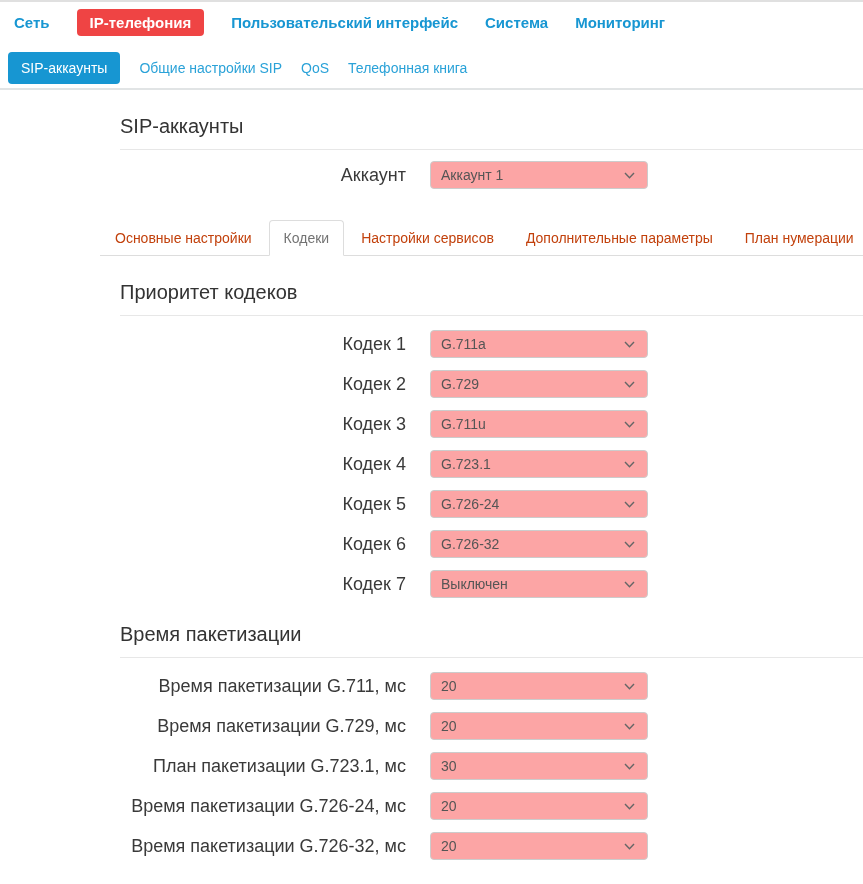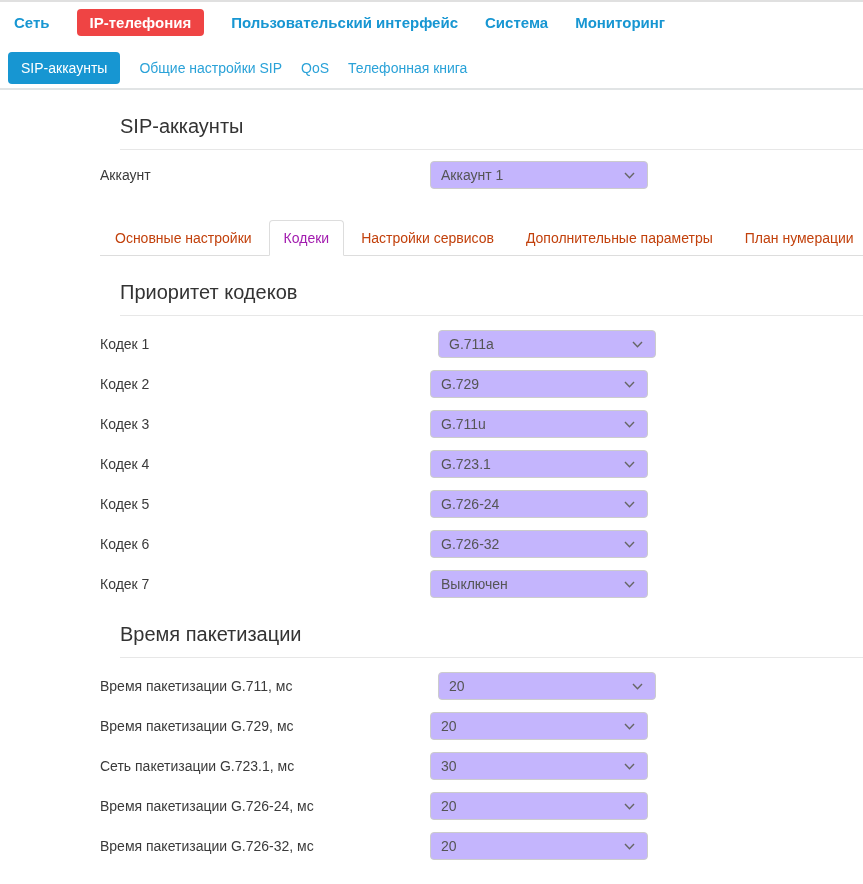--- a/index.html
+++ b/index.html
@@ -70,34 +70,34 @@
     border-top: 1px solid #e7e7e7;
     margin: 11px 0 0 20px;
   }
 
   
   .form-row {
     display: flex;
     align-items: center;
     margin-top: 12px;
   }
-  .form-row.first { margin-top: 14px; gap: 8px; }
+  .form-row.first { margin-top: 14px; }
   .form-label {
     flex: 0 0 318px;
-    text-align: left;
+    text-align: right;
     padding-right: 12px;
-    font-size: 14px;
+    font-size: 18px;
     color: #3a3a3a;
   }
   .select-box {
     width: 218px;
     height: 28px;
     border: 1px solid #cccccc;
     border-radius: 4px;
-    background: #c4b5fd;
+    background: #fca5a5;
     display: flex;
     align-items: center;
     justify-content: space-between;
     padding: 0 12px 0 10px;
     margin-left: 12px;
     font-size: 14px;
     color: #555555;
     cursor: pointer;
   }
   .select-box .chev { display: flex; align-items: center; }
@@ -114,21 +114,21 @@
   ul.tabs a {
     display: block;
     padding: 9px 14px;
     font-size: 14px;
     color: #c2410c;
     border: 1px solid transparent;
     margin-bottom: -1px;
     white-space: nowrap;
   }
   ul.tabs li.active a {
-    color: #a21caf;
+    color: #737373;
     background: #ffffff;
     border-color: #dddddd #dddddd transparent #dddddd;
     border-radius: 4px 4px 0 0;
   }
 
   .section { margin-top: 12px; }
   .gap-lg { margin-top: 41px; }
 </style>
 </head>
 <body>
@@ -286,21 +286,21 @@
       <div class="select-box">
         <span>20</span>
         <span class="chev">
             <svg width="11" height="7" viewBox="0 0 11 7">
               <polyline points="1,1 5.5,5.8 10,1" fill="none" stroke="#666" stroke-width="1.4"></polyline>
             </svg>
           </span>
       </div>
     </div>
     <div class="form-row">
-      <div class="form-label">Сеть пакетизации G.723.1, мс</div>
+      <div class="form-label">План пакетизации G.723.1, мс</div>
       <div class="select-box">
         <span>30</span>
         <span class="chev">
             <svg width="11" height="7" viewBox="0 0 11 7">
               <polyline points="1,1 5.5,5.8 10,1" fill="none" stroke="#666" stroke-width="1.4"></polyline>
             </svg>
           </span>
       </div>
     </div>
     <div class="form-row">

